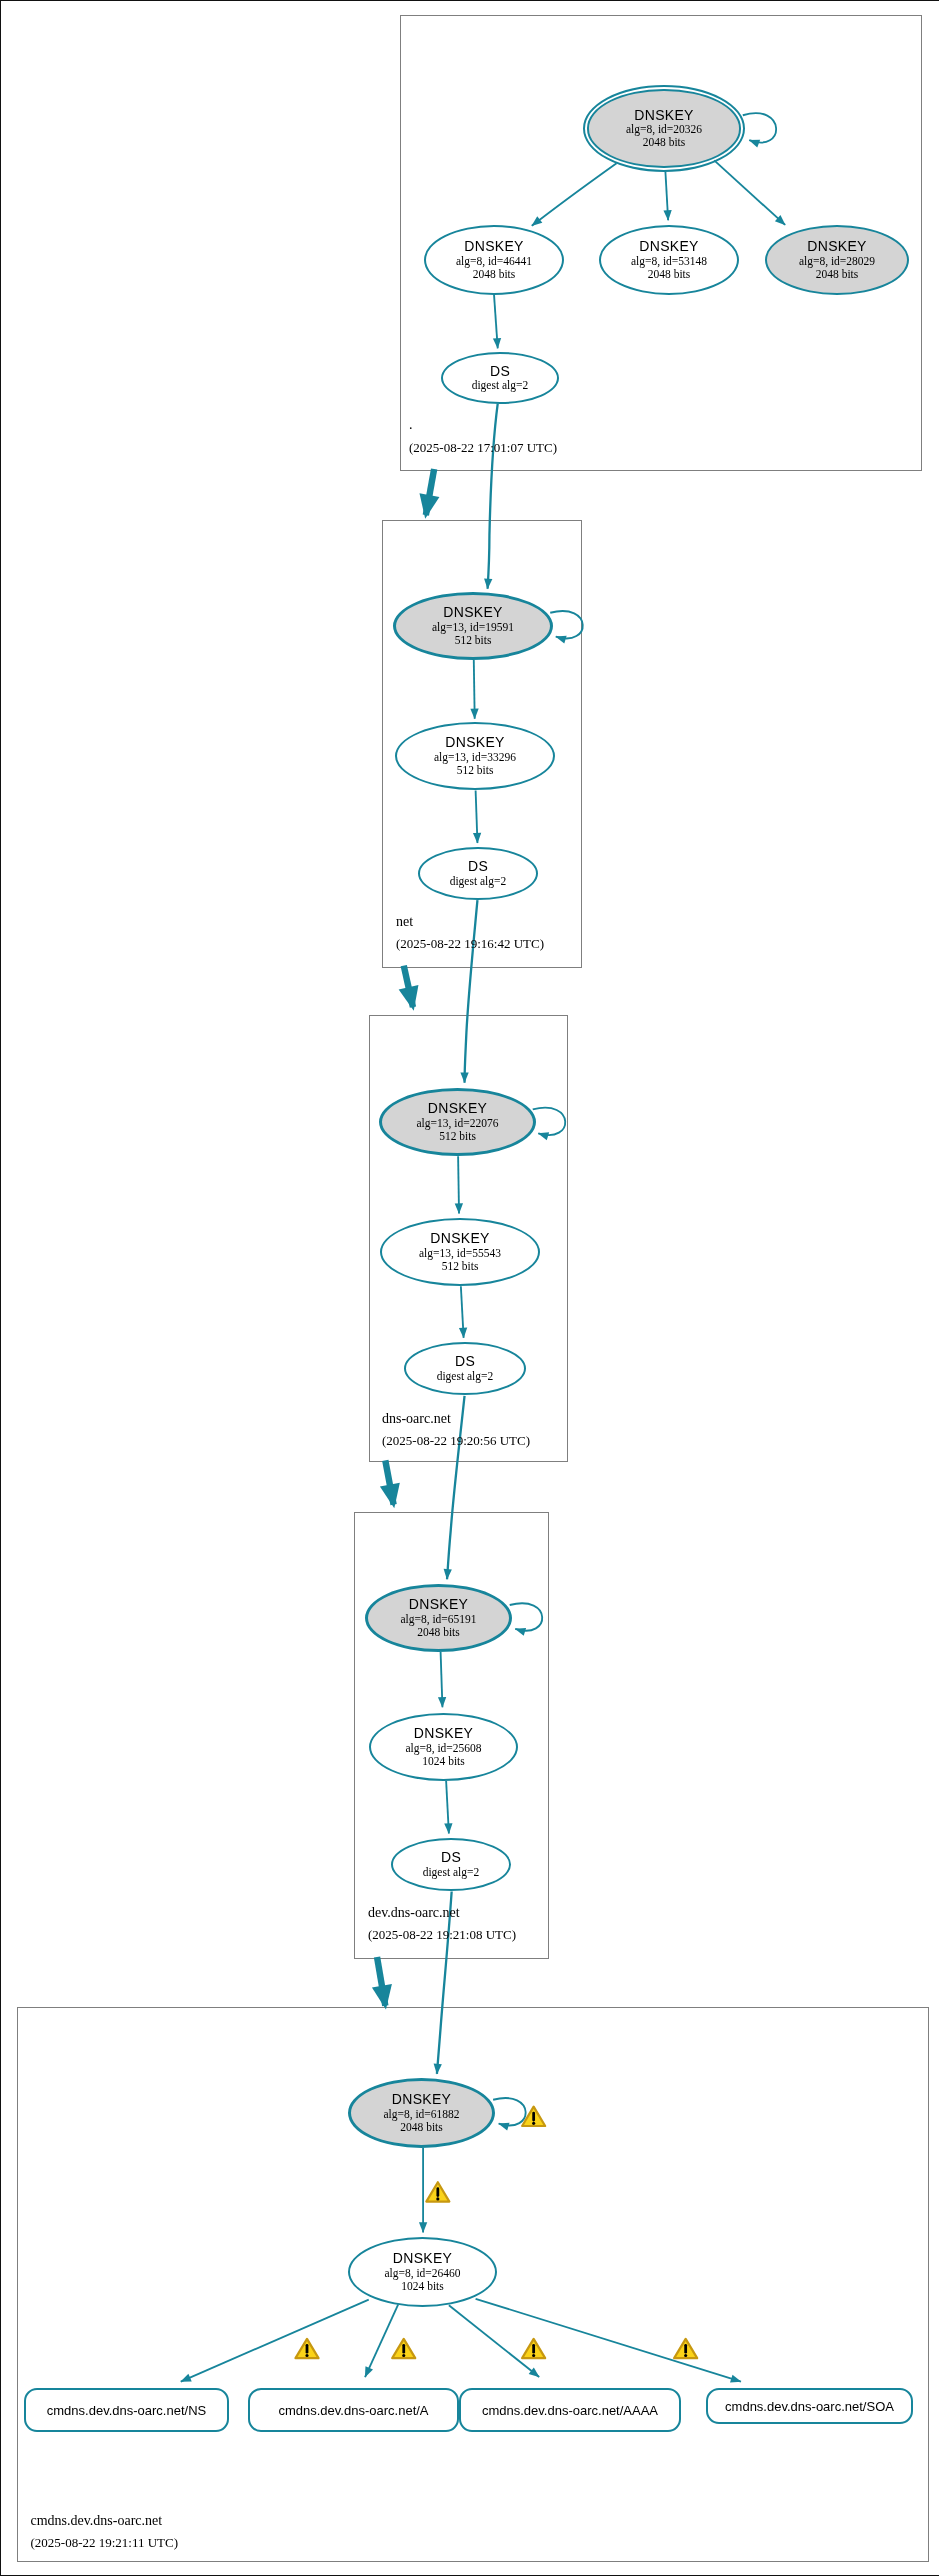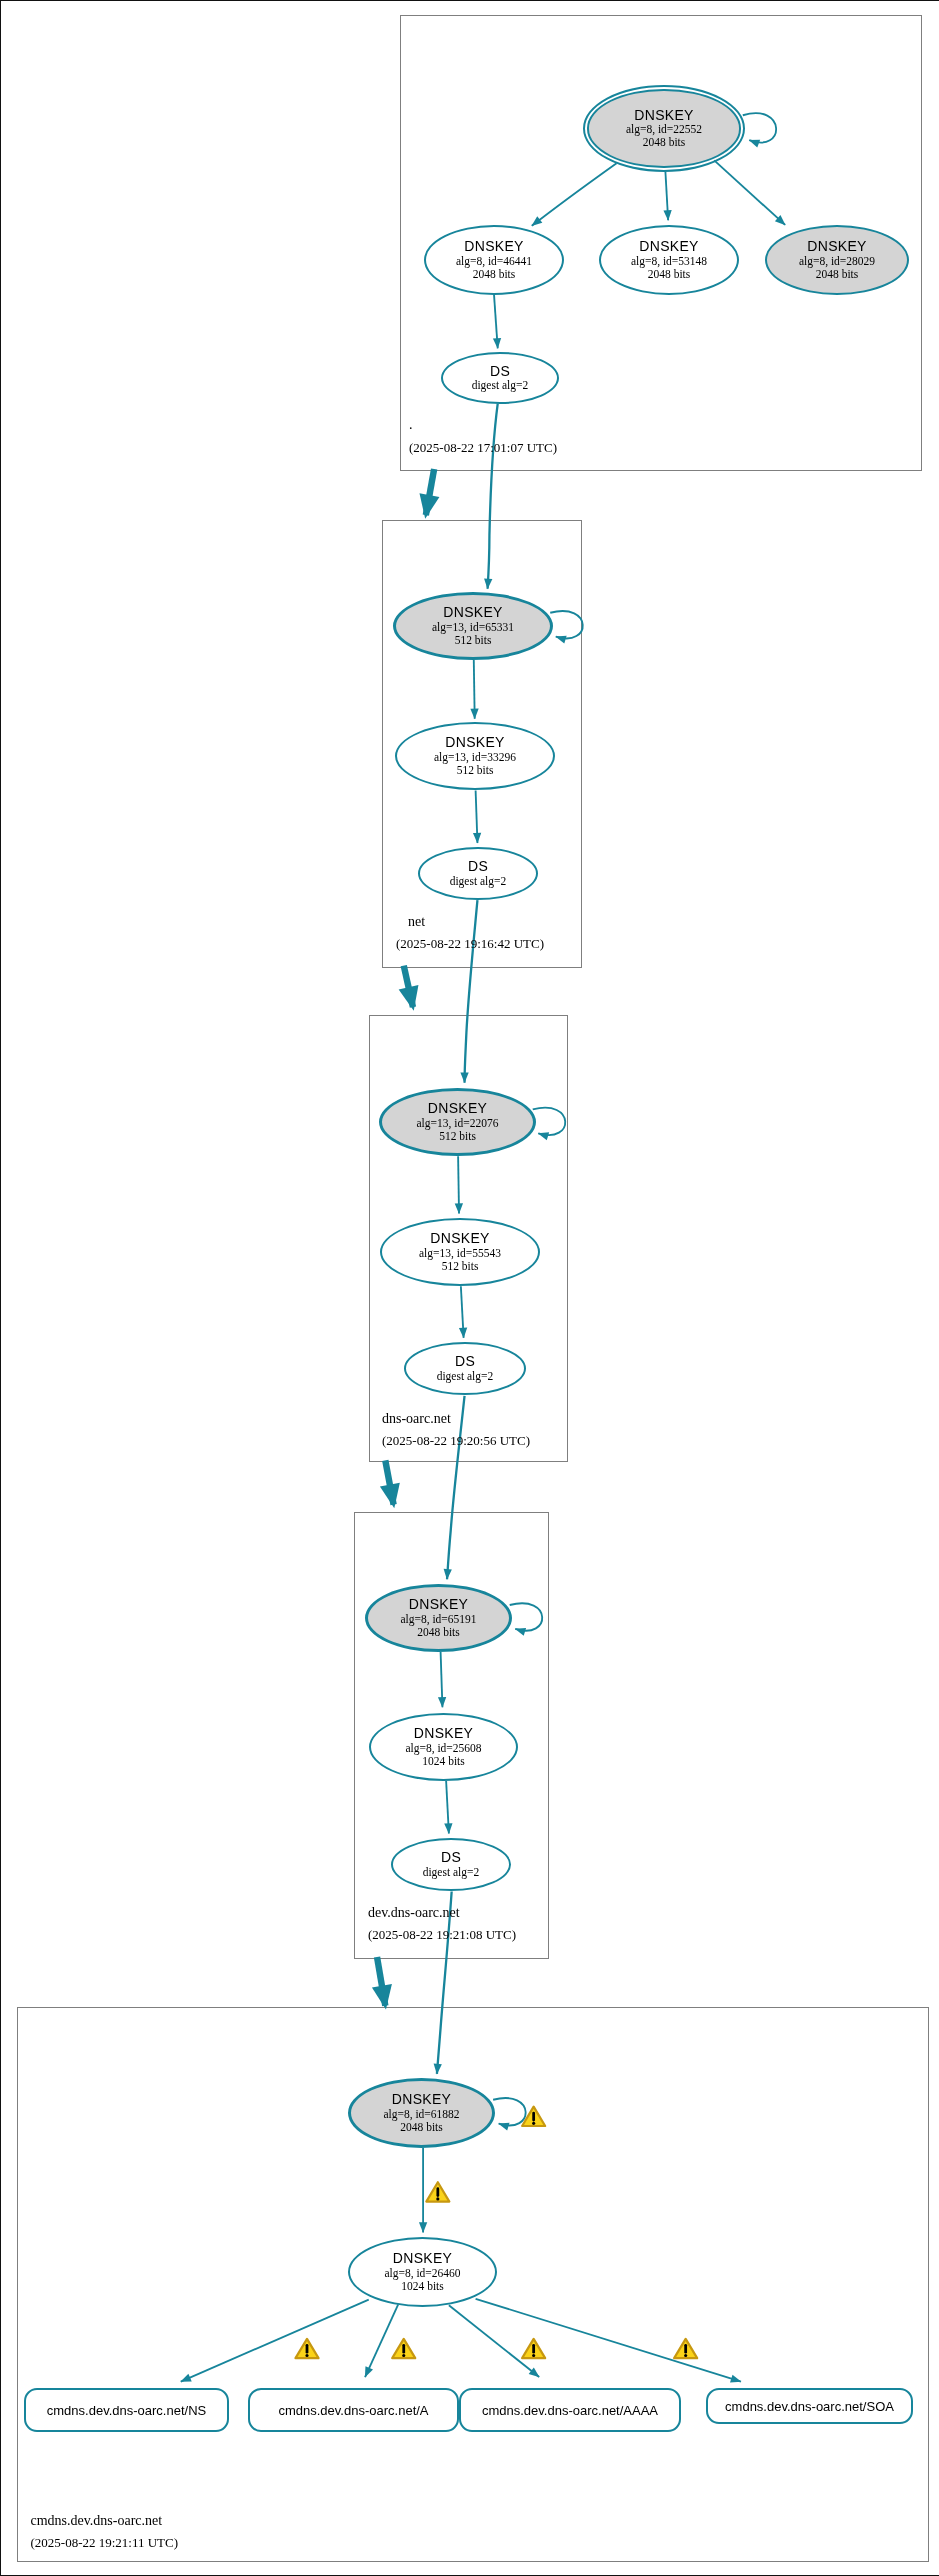--- a/index.html
+++ b/index.html
@@ -122,21 +122,21 @@
     <use href="#warn" x="460" y="2365"></use>
     <use href="#warn" x="318" y="2535"></use>
     <use href="#warn" x="423" y="2535"></use>
     <use href="#warn" x="564" y="2535"></use>
     <use href="#warn" x="729" y="2535"></use>
   </svg>
 
   <div class="node sep-outer" style="left:582px;top:84px;width:162px;height:87px;">
     <div class="sep-inner">
       <span class="t">DNSKEY</span>
-      <span class="d">alg=8, id=22552</span>
+      <span class="d">alg=8, id=20326</span>
       <span class="d">2048 bits</span>
     </div>
   </div>
   <div class="node zsk" style="left:423px;top:224px;width:140px;height:70px;">
     <span class="t">DNSKEY</span>
     <span class="d">alg=8, id=46441</span>
     <span class="d">2048 bits</span>
   </div>
   <div class="node zsk" style="left:598px;top:224px;width:140px;height:70px;">
     <span class="t">DNSKEY</span>
@@ -150,33 +150,33 @@
   </div>
   <div class="node ds" style="left:440px;top:351px;width:118px;height:52px;">
     <span class="t">DS</span>
     <span class="d">digest alg=2</span>
   </div>
   <div class="zone-name" style="left:408px;top:416px;">.</div>
   <div class="zone-ts" style="left:408px;top:439px;">(2025-08-22 17:01:07 UTC)</div>
 
   <div class="node ksk" style="left:392px;top:591px;width:160px;height:68px;">
     <span class="t">DNSKEY</span>
-    <span class="d">alg=13, id=65331</span>
+    <span class="d">alg=13, id=19591</span>
     <span class="d">512 bits</span>
   </div>
   <div class="node zsk" style="left:394px;top:721px;width:160px;height:68px;">
     <span class="t">DNSKEY</span>
     <span class="d">alg=13, id=33296</span>
     <span class="d">512 bits</span>
   </div>
   <div class="node ds" style="left:417px;top:846px;width:120px;height:53px;">
     <span class="t">DS</span>
     <span class="d">digest alg=2</span>
   </div>
-  <div class="zone-name" style="left:407px;top:913px;">net</div>
+  <div class="zone-name" style="left:395px;top:913px;">net</div>
   <div class="zone-ts" style="left:395px;top:935px;">(2025-08-22 19:16:42 UTC)</div>
 
   <div class="node ksk" style="left:378px;top:1087px;width:157px;height:68px;">
     <span class="t">DNSKEY</span>
     <span class="d">alg=13, id=22076</span>
     <span class="d">512 bits</span>
   </div>
   <div class="node zsk" style="left:379px;top:1217px;width:160px;height:68px;">
     <span class="t">DNSKEY</span>
     <span class="d">alg=13, id=55543</span>

